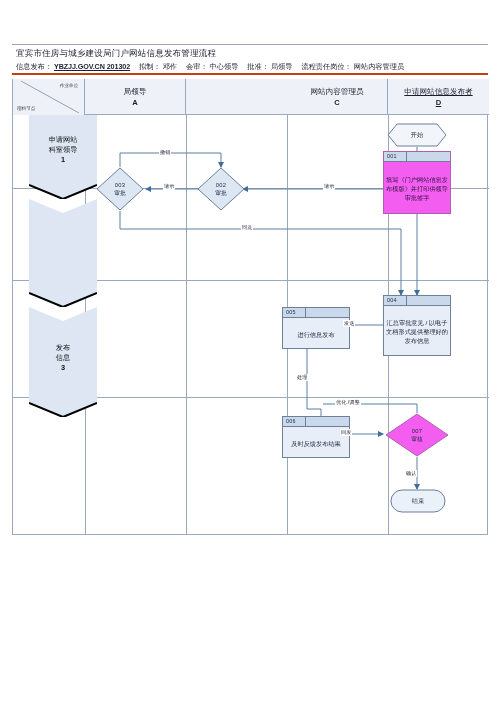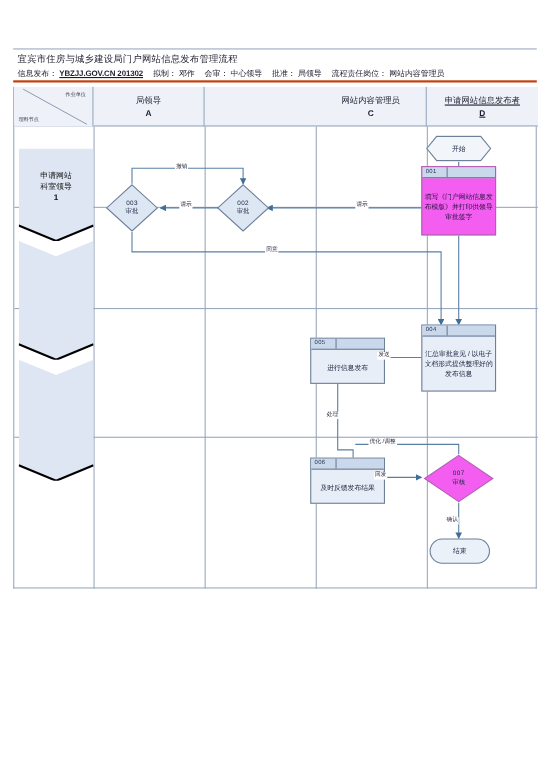--- a/index.html
+++ b/index.html
@@ -50,21 +50,21 @@
   }
   .corner .t1{position:absolute;right:6px;top:4px;font-size:4.6px;color:#3a3a4a;}
   .corner .t2{position:absolute;left:4px;bottom:4px;font-size:4.6px;color:#3a3a4a;}
   .corner .diag{position:absolute;left:0;top:0;width:72px;height:36px;}
 
   .vline{position:absolute;top:36px;width:0;border-left:1px solid #9aa9bd;height:420px;}
   .hline{position:absolute;left:0;width:476px;border-top:1px solid #9aa9bd;height:0;}
 
   
   .rail{position:absolute;left:0;top:36px;width:72px;height:420px;}
-  .stage{position:absolute;left:4px;width:50px;margin-top:20px;}
+  .stage{position:absolute;left:16px;width:50px;}
   .stage .svgwrap{position:absolute;left:0;top:0;width:68px;}
   .stage .txt{
     position:absolute;left:0;width:68px;text-align:center;
     font-size:7.2px;line-height:10px;color:#111;
   }
   .stage .num{font-weight:bold;font-size:7.4px;}
 
   
   .node{position:absolute;box-sizing:border-box;}
   .proc{
@@ -190,20 +190,25 @@
           <path d="M0,0 L34,14 L68,0 L68,94 L34,108 L0,94 Z" fill="#dde6f2" stroke="none"></path>
           <path d="M0,94 L34,108 L68,94" fill="none" stroke="#000" stroke-width="2"></path>
         </svg>
       </div>
 
       <div class="stage" style="top:192px;height:110px;">
         <svg class="svgwrap" viewBox="0 0 68 110" style="height:110px;">
           <path d="M0,0 L34,14 L68,0 L68,96 L34,110 L0,96 Z" fill="#dde6f2" stroke="none"></path>
           <path d="M0,96 L34,110 L68,96" fill="none" stroke="#000" stroke-width="2"></path>
         </svg>
+        <div class="txt" style="top:36px;">
+          <div>发布</div>
+          <div>信息</div>
+          <div class="num">3</div>
+        </div>
       </div>
 
     </div>
 
     <svg class="conn" viewBox="0 0 476 456">
       <defs>
         <marker id="ah" markerWidth="6" markerHeight="6" refX="5" refY="3" orient="auto">
           <path d="M0,0 L6,3 L0,6 Z" fill="#3f6e9a"></path>
         </marker>
       </defs>

